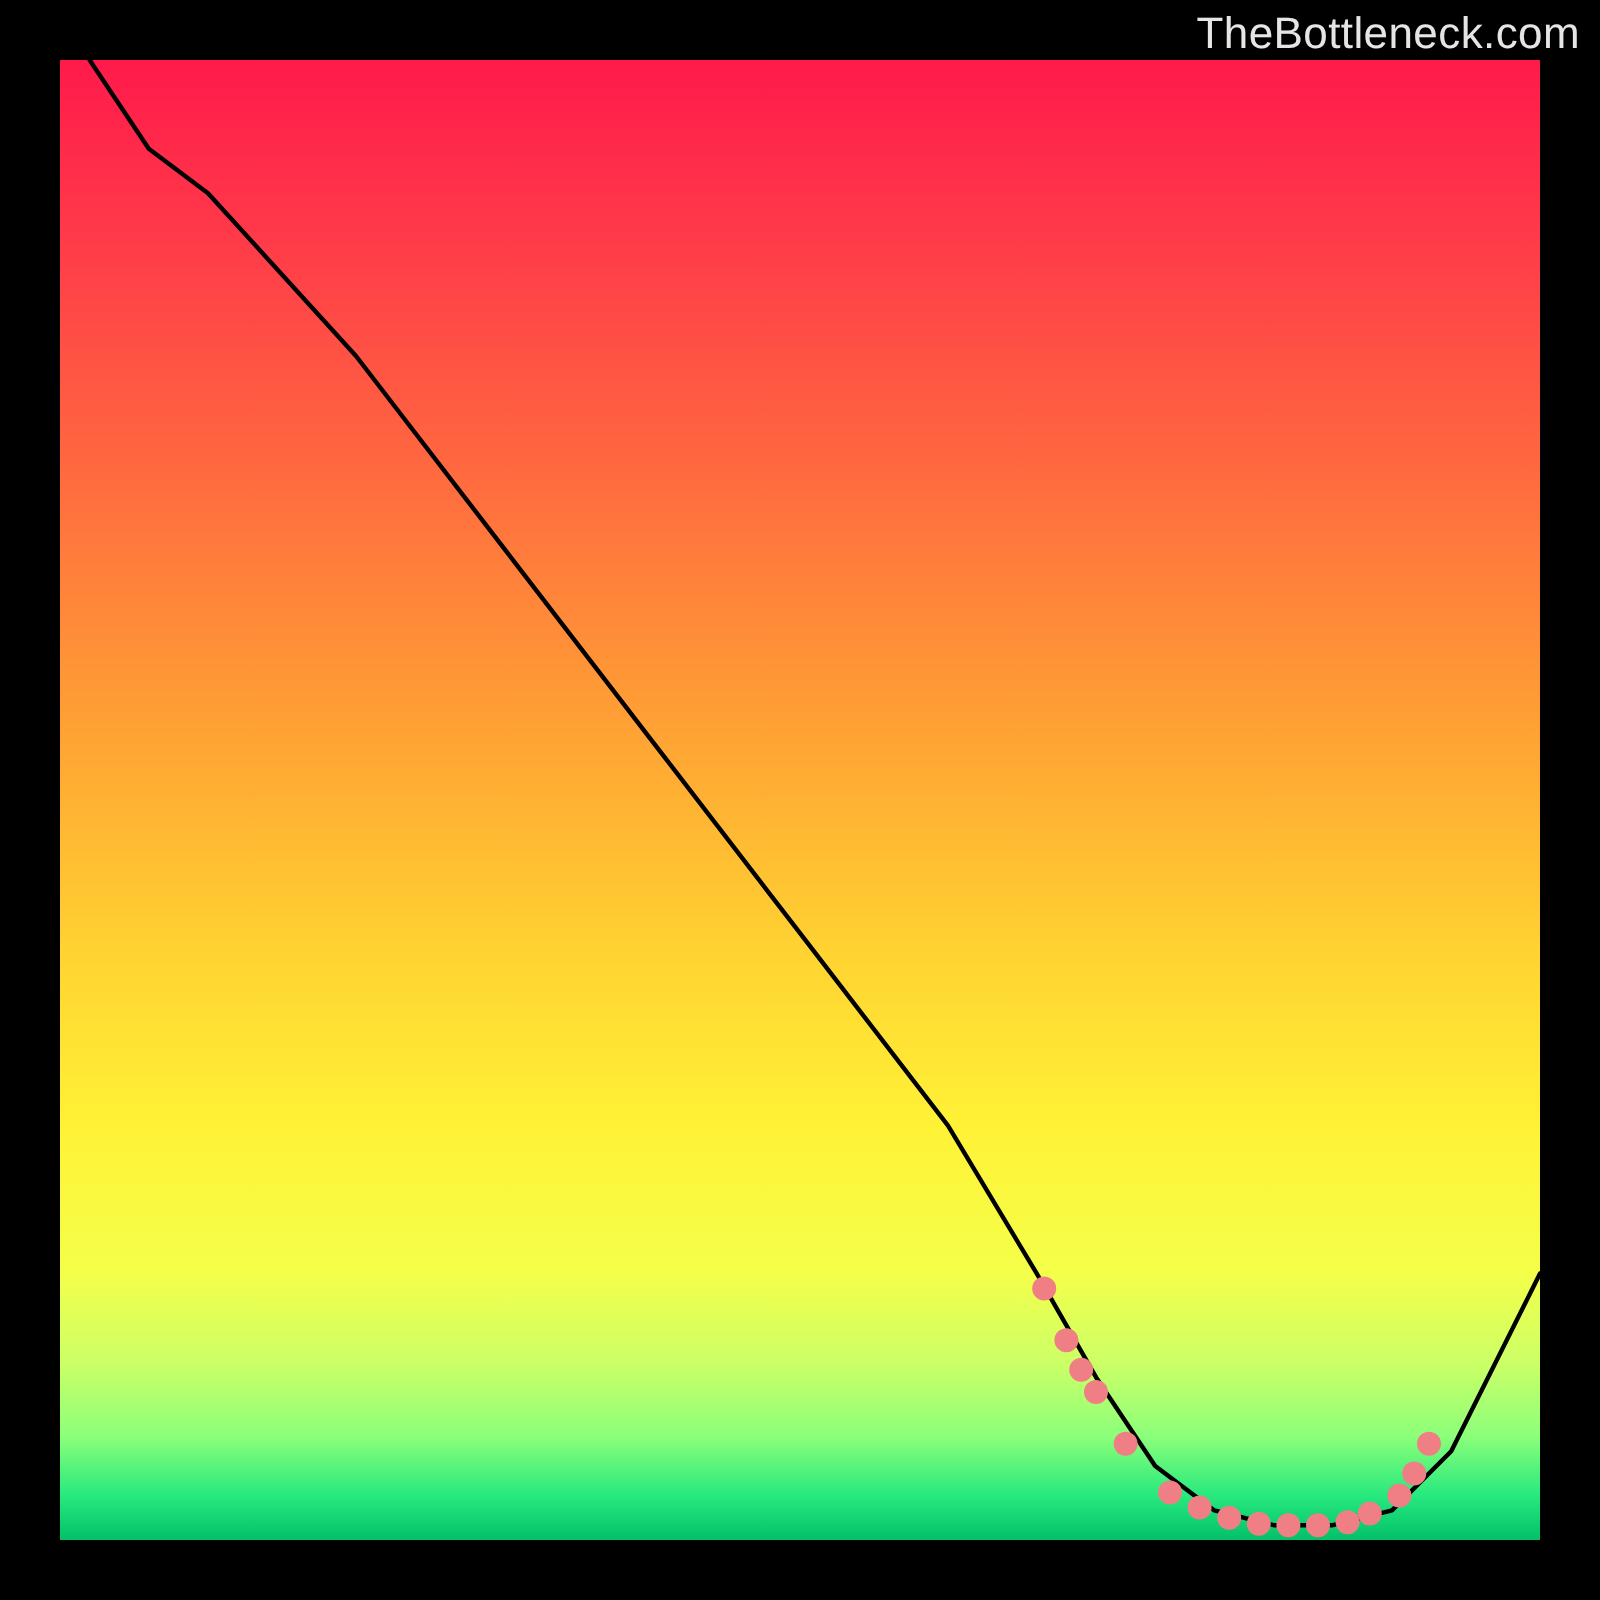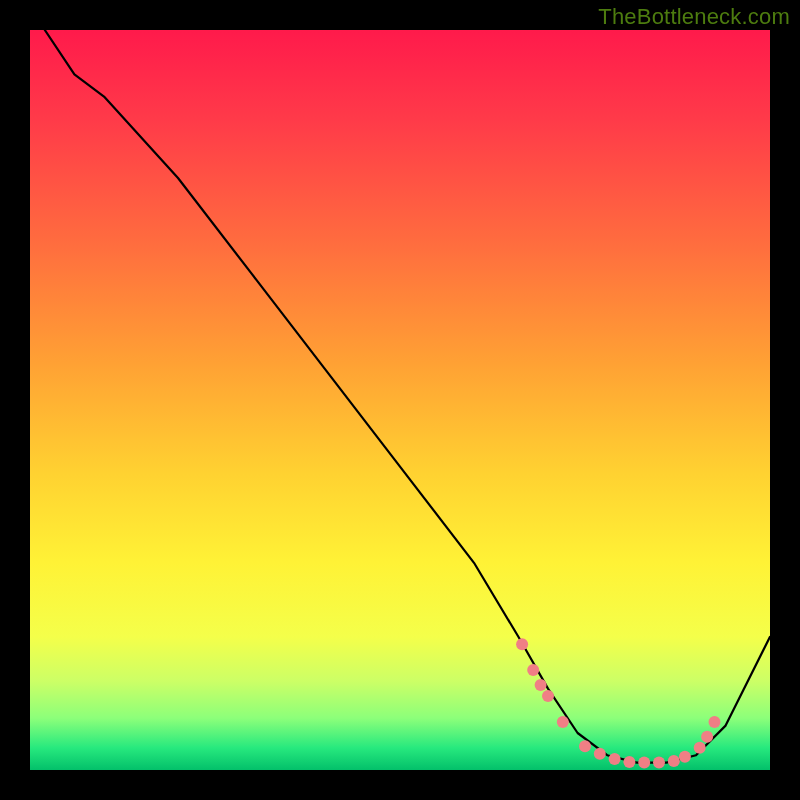--- a/index.html
+++ b/index.html
@@ -13,21 +13,21 @@
   .frame {
     position: relative;
     width: 800px;
     height: 800px;
     background: #000;
   }
   .watermark {
     position: absolute;
     top: 4px;
     right: 10px;
-    color: #4d7c0f;
+    color: #e5e5e5;
     font-size: 22px;
     letter-spacing: 0.2px;
     z-index: 50;
   }
   .plot {
     position: absolute;
     left: 30px;
     top: 30px;
     width: 740px;
     height: 740px;

